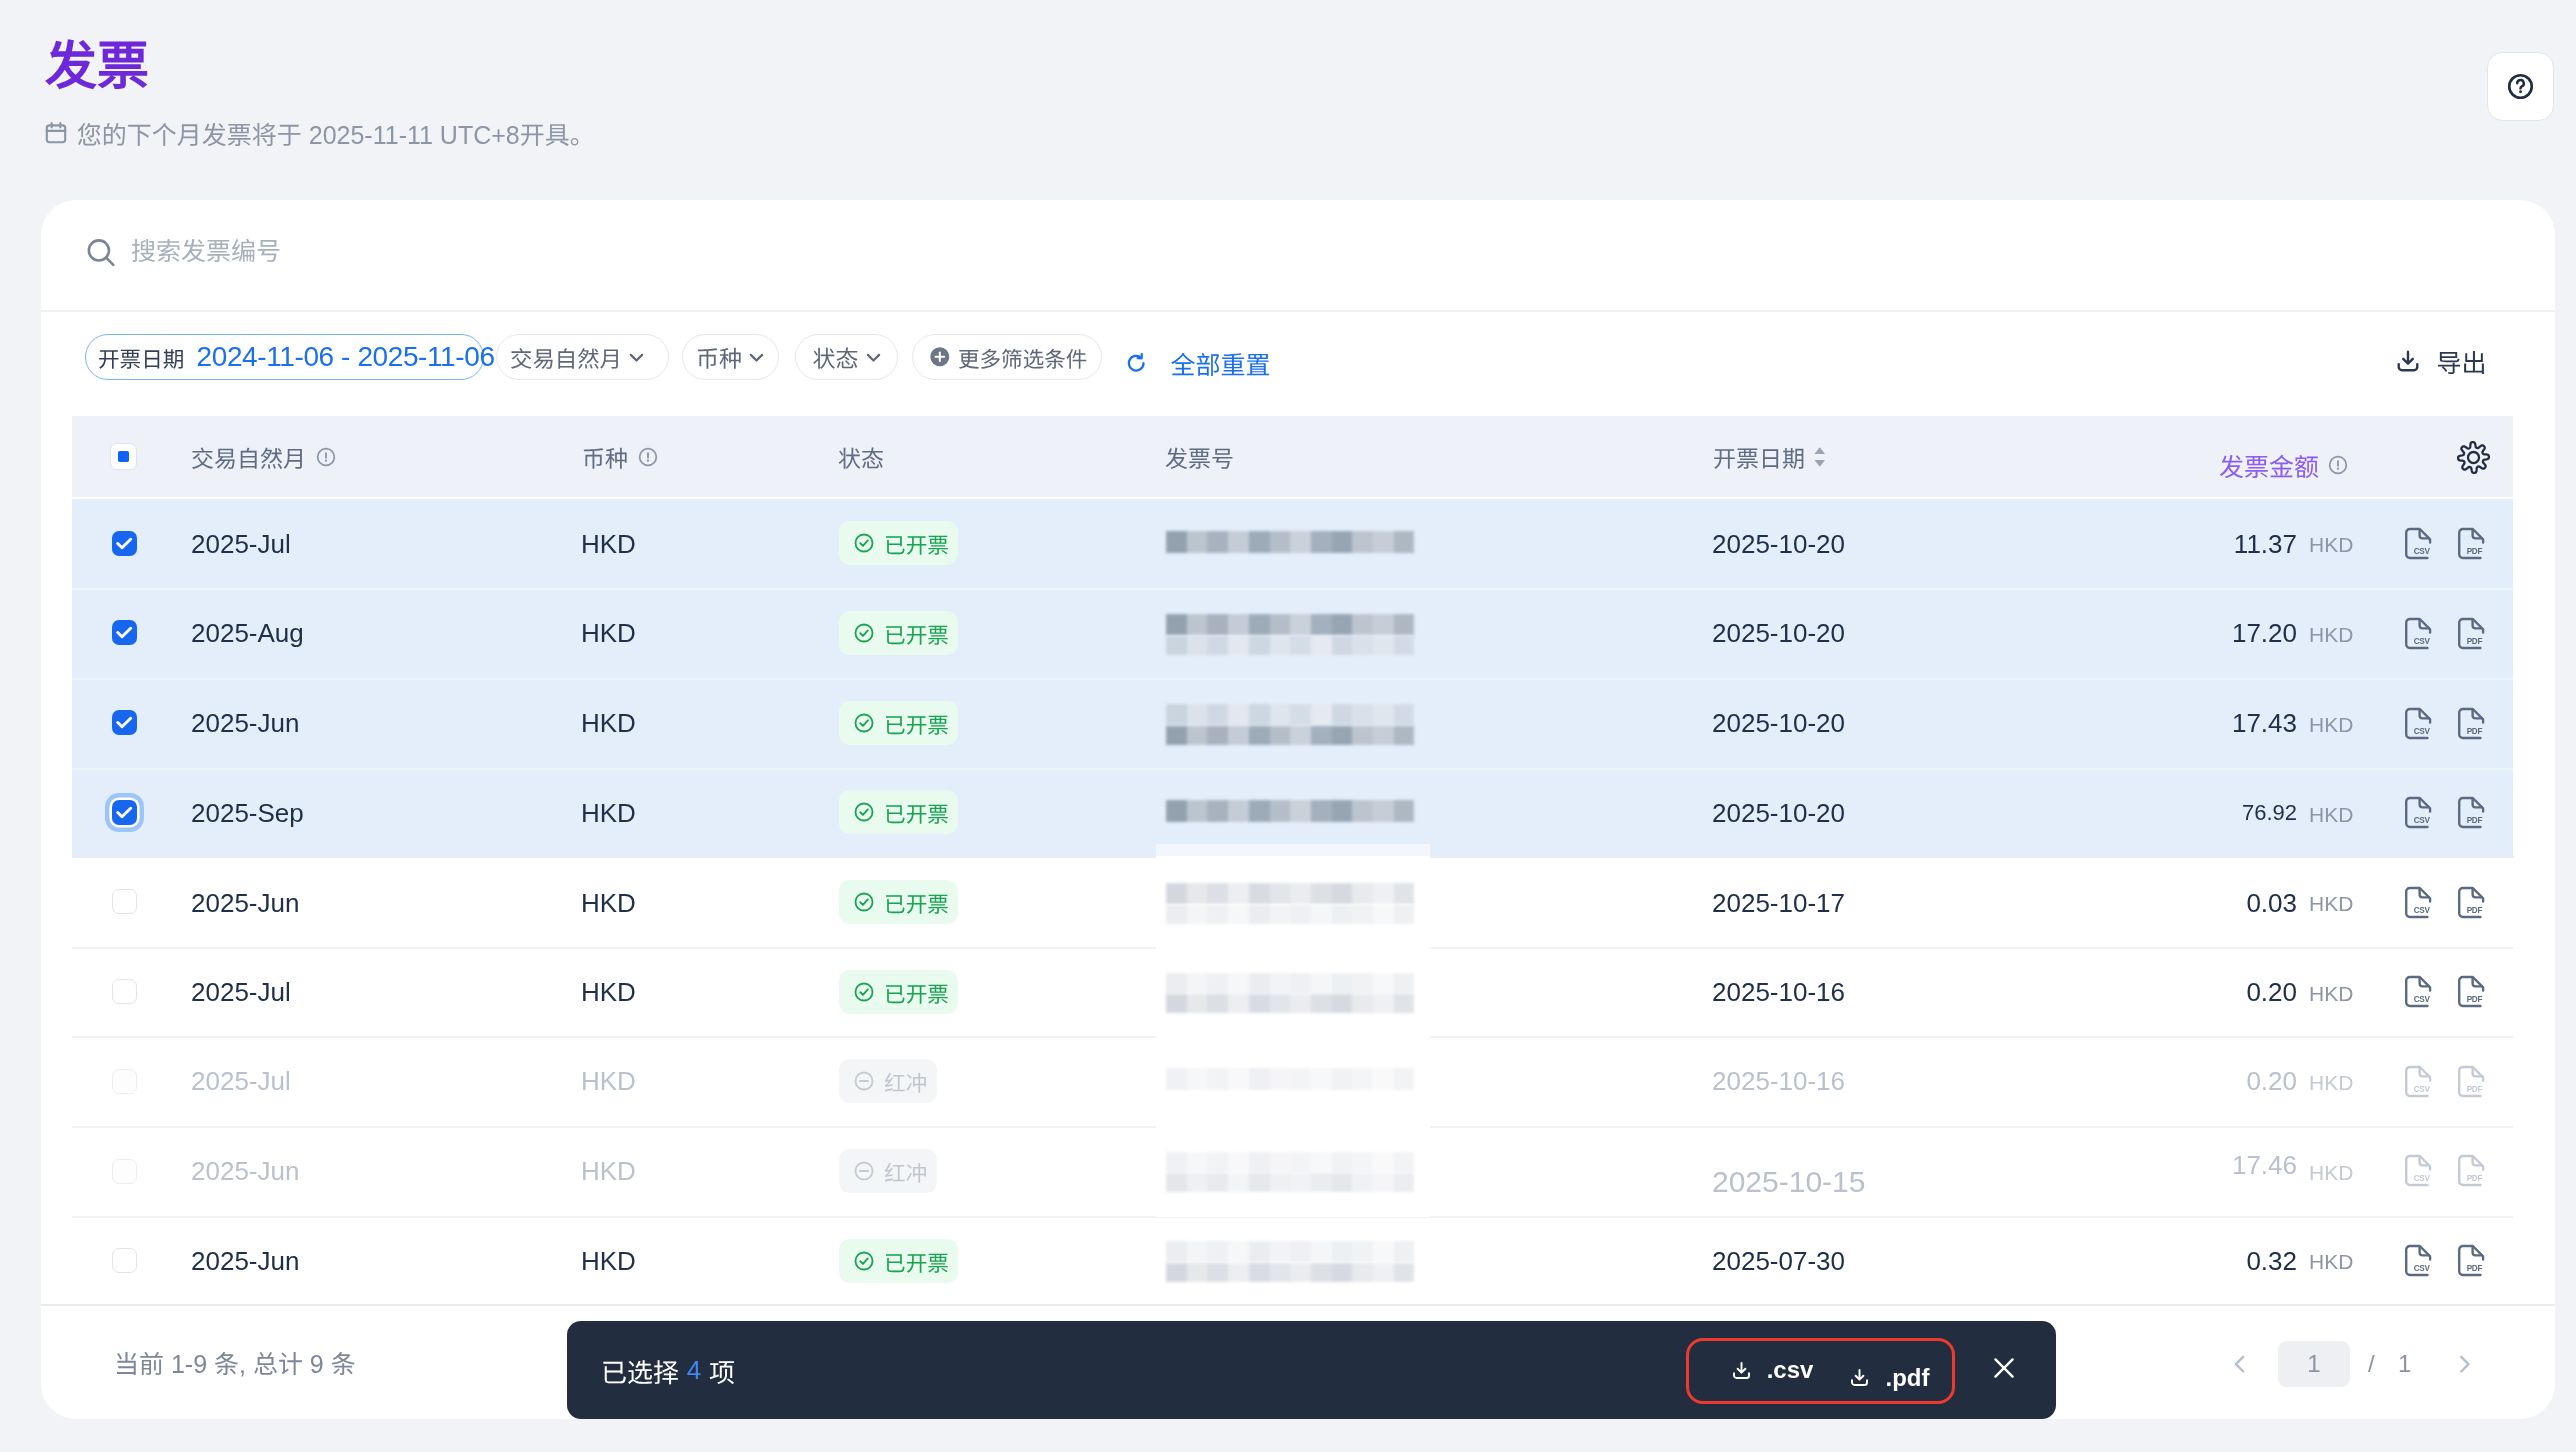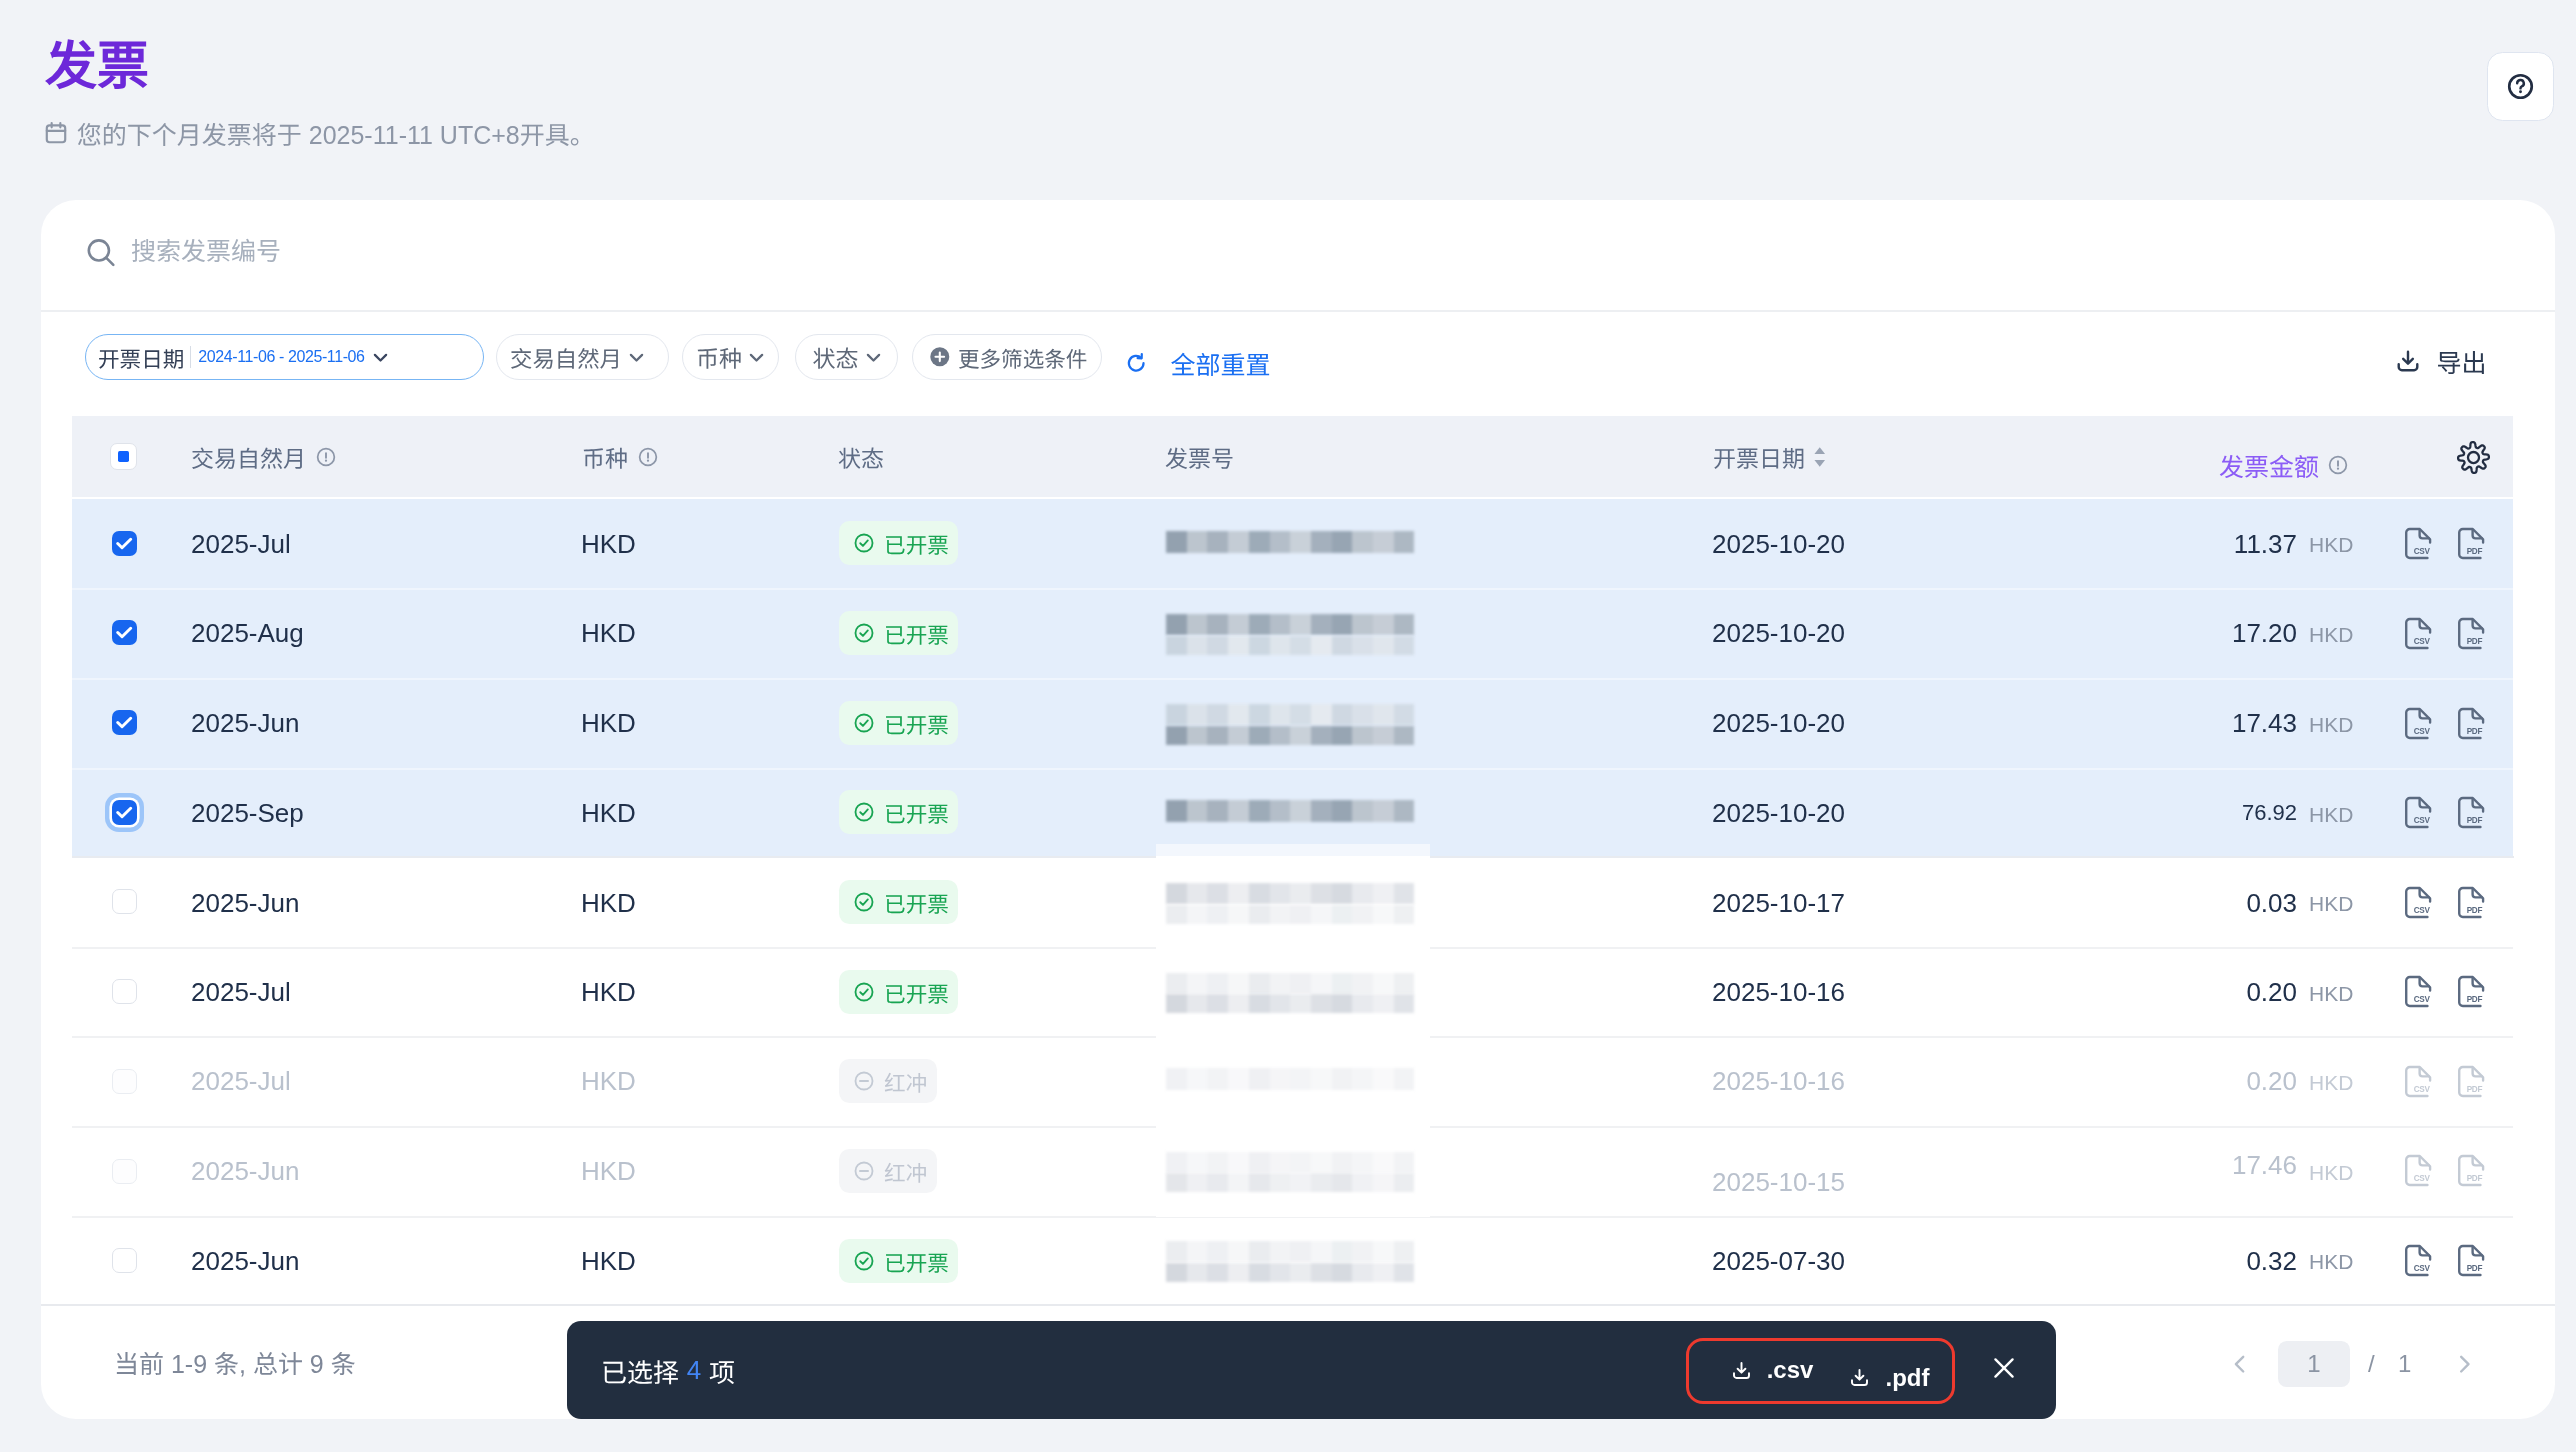--- a/index.html
+++ b/index.html
@@ -24,21 +24,21 @@
 <div class="a" style="left:41px;top:200px;width:2514px;height:1219px;background:#fff;border-radius:35px"></div>
 <div class="a" style="left:84px;top:236px"><svg width="35" height="35" viewBox="0 0 40 40">
       <circle cx="17" cy="16.5" r="11.5" fill="none" stroke="#7b8595" stroke-width="3"></circle>
       <path d="M25.5 25 L33.5 33" stroke="#7b8595" stroke-width="3" stroke-linecap="round"></path>
     </svg></div>
 <div class="a" style="left:131px;top:231px;font-size:25px;color:#a7b0bd">搜索发票编号</div>
 <div class="a" style="left:41px;top:310px;width:2514px;height:1.7px;background:#edeff2"></div>
 <div class="a flex" style="left:85px;top:334px;height:46px;border-radius:23px;background:#fff;white-space:nowrap;border:1.7px solid #77b5f4;width:399px">
     <span style="margin-left:12px;font-size:21.6px;color:#333f55">开票日期</span>
     <span style="margin-left:5.2px;width:1.7px;height:22.4px;background:#d7dde6"></span>
-    <span style="margin-left:7px;font-size:16px;letter-spacing:-0.4px;color:#1a6ff2">2024-11-06 - 2025-11-06</span>
+    <span style="margin-left:7px;font-size:28px;letter-spacing:-0.4px;color:#1a6ff2">2024-11-06 - 2025-11-06</span>
     <span style="margin-left:6px;display:flex">
       <svg width="19" height="19" viewBox="0 0 22 22">
         <path d="M4.5 8 L11 14.5 L17.5 8" fill="none" stroke="#3a4660" stroke-width="2.6" stroke-linecap="round" stroke-linejoin="round"></path>
       </svg>
     </span>
   </div>
 <div class="a flex" style="left:496px;top:334px;height:46px;border-radius:23px;background:#fff;white-space:nowrap;border:1.7px solid #e3e7ee;width:173px">
     <span style="margin-left:13px;font-size:22.4px;color:#5e6878">交易自然月</span>
     <span style="margin-left:5.2px;display:flex">
       <svg width="19" height="19" viewBox="0 0 22 22">
@@ -336,21 +336,21 @@
     <span style="margin-left:14.7px;display:flex">
       <svg width="20" height="20" viewBox="0 0 23 23">
         <circle cx="11.5" cy="11.5" r="9.8" fill="none" stroke="#c3cad4" stroke-width="2.1"></circle>
         <path d="M6.8 11.5 L16.2 11.5" fill="none" stroke="#c3cad4" stroke-width="2.1" stroke-linecap="round"></path>
       </svg>
     </span>
     <span style="font-size:21.6px;color:#c0c6d1">红冲</span>
   </div>
 <div class="a" style="left:1166px;top:1152px;width:248px;height:21px;background:linear-gradient(90deg,#f0f1f4 0px 21px,#f6f7f9 21px 41px,#f2f3f5 41px 62px,#f8f8fa 62px 83px,#eff0f3 83px 104px,#f5f5f7 104px 124px,#f3f4f6 124px 145px,#f7f8f9 145px 166px,#f1f2f4 166px 186px,#f4f5f7 186px 207px,#f9f9fa 207px 228px,#f2f3f5 228px 248px);filter:blur(1.7px)"></div>
 <div class="a" style="left:1166px;top:1173px;width:248px;height:19px;background:linear-gradient(90deg,#e4e6ea 0px 21px,#eff0f3 21px 41px,#e8eaee 41px 62px,#f3f4f6 62px 83px,#e6e8ec 83px 104px,#eef0f2 104px 124px,#f1f2f5 124px 145px,#eaecef 145px 166px,#e5e7eb 166px 186px,#f0f1f4 186px 207px,#f5f5f7 207px 228px,#ebedf0 228px 248px);filter:blur(1.7px)"></div>
-<div class="a flex" style="left:1712px;top:1126px;height:112px;font-size:26px;color:#b9c1cd">2025-10-15</div>
+<div class="a flex" style="left:1712px;top:1126px;height:112px;font-size:30px;color:#b9c1cd">2025-10-15</div>
 <div class="a flex" style="right:279px;top:1126px;height:78px;font-size:26px;color:#b9c1cd">17.46</div>
 <div class="a flex" style="left:2309px;top:1128px;height:90px;font-size:21px;color:#c3cad4">HKD</div>
 <div class="a" style="left:2404px;top:1154px"><svg width="29" height="33" viewBox="0 0 34 38">
       <path d="M27.5 36 H6.8 A4.2 4.2 0 0 1 2.6 31.8 V6.2 A4.2 4.2 0 0 1 6.8 2 H18.5 L30.6 14.2 V17.8" fill="none" stroke="#c3cad4" stroke-width="2.8" stroke-linecap="round" stroke-linejoin="round"></path>
       <path d="M18.3 2.4 V9.6 A3.4 3.4 0 0 0 21.7 13 H30.2" fill="none" stroke="#c3cad4" stroke-width="2.8" stroke-linejoin="round"></path>
       <text x="11.3" y="31.8" font-family="Liberation Sans,sans-serif" font-size="9.6" font-weight="bold" letter-spacing="-0.3" fill="#c3cad4">CSV</text>
     </svg></div>
 <div class="a" style="left:2457px;top:1154px"><svg width="29" height="33" viewBox="0 0 34 38">
       <path d="M27.5 36 H6.8 A4.2 4.2 0 0 1 2.6 31.8 V6.2 A4.2 4.2 0 0 1 6.8 2 H18.5 L30.6 14.2 V17.8" fill="none" stroke="#c3cad4" stroke-width="2.8" stroke-linecap="round" stroke-linejoin="round"></path>
       <path d="M18.3 2.4 V9.6 A3.4 3.4 0 0 0 21.7 13 H30.2" fill="none" stroke="#c3cad4" stroke-width="2.8" stroke-linejoin="round"></path>

